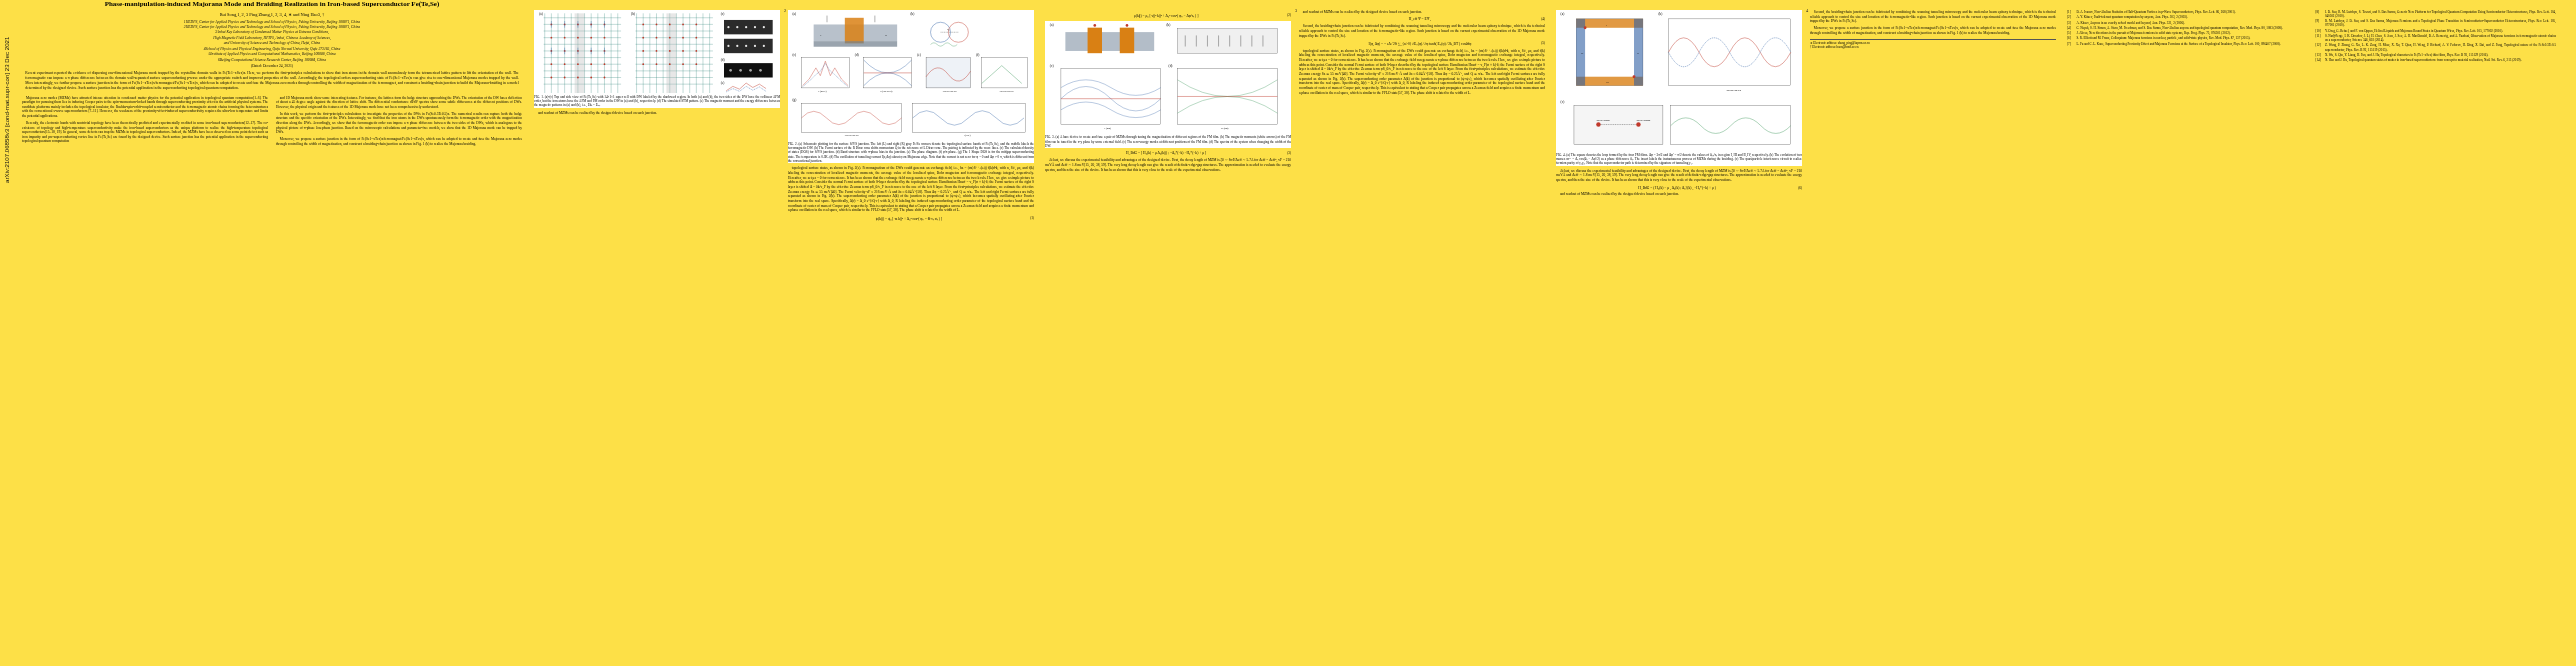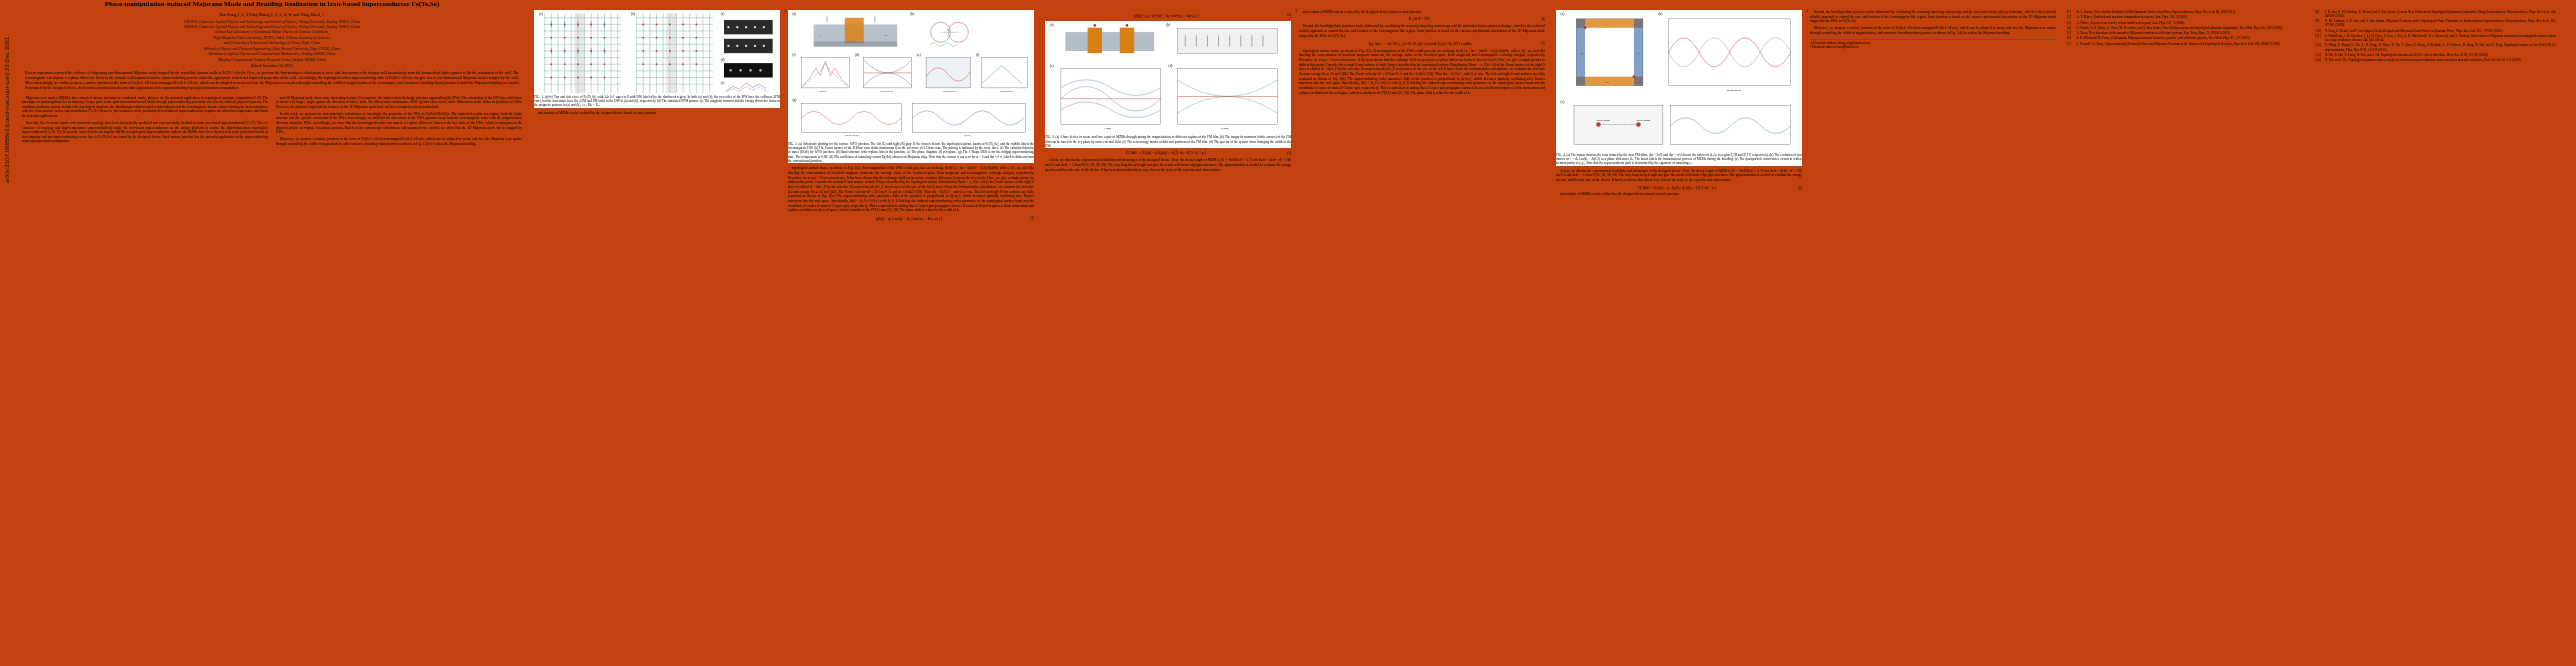--- a/index.html
+++ b/index.html
@@ -1,17 +1,17 @@
 <!DOCTYPE html>
 <html style="font-size:9px"><head>
 <meta charset="utf-8">
 <style>
   html,body{margin:0;padding:0;background:#ffffff;}
   body{width:2576px;height:667px;font-family:"Liberation Serif",serif;color:#000;}
-  .page{position:relative;width:2576px;height:667px;overflow:hidden;background:#c2410c;}
+  .page{position:relative;width:2576px;height:667px;overflow:hidden;background:#fde047;}
 
   .arxiv-stamp{
     position:absolute;left:3.3px;top:183px;
     transform:rotate(-90deg);transform-origin:left top;
     font-family:"Liberation Sans",sans-serif;font-size:6.1px;color:#111;white-space:nowrap;
   }
 
   .sheet{position:absolute;top:0;bottom:0;}
   .p1{left:22px;width:500px;}
   .p2{left:534px;width:500px;}

